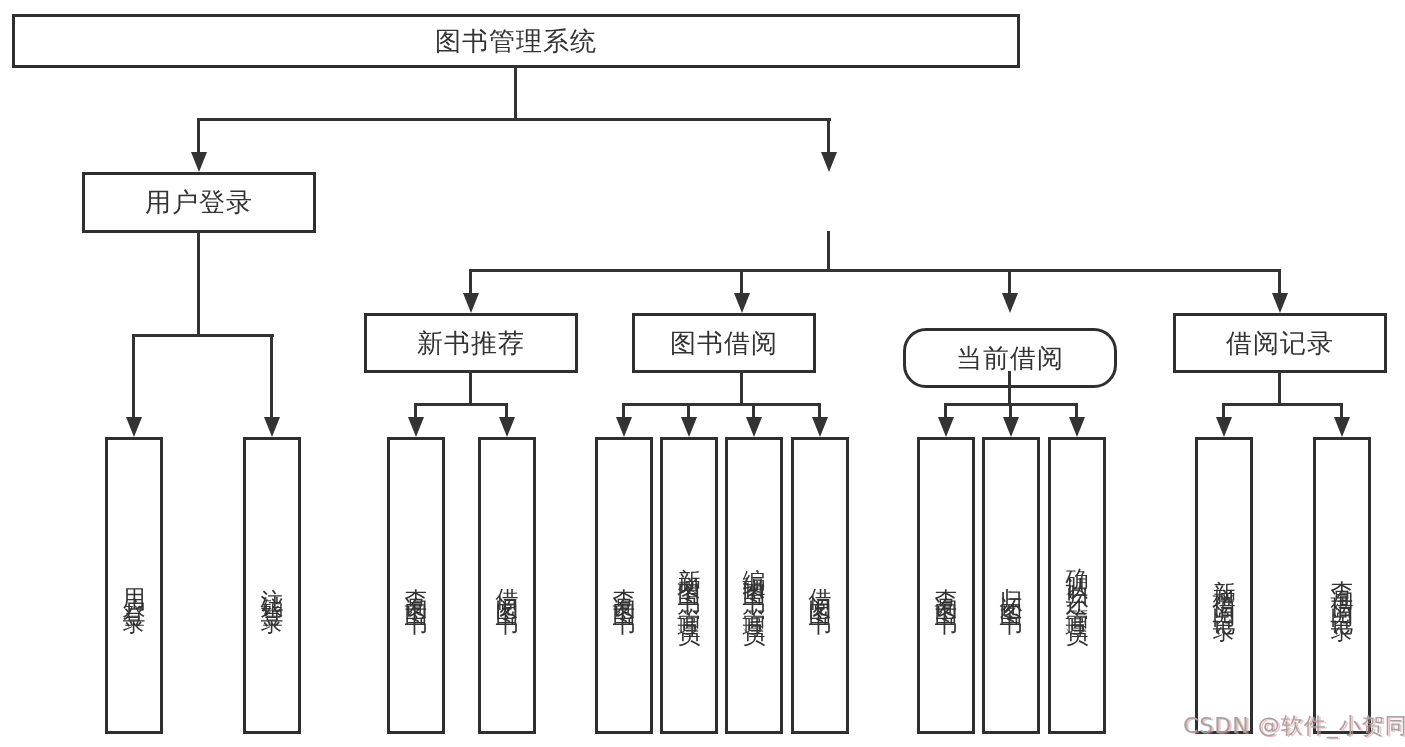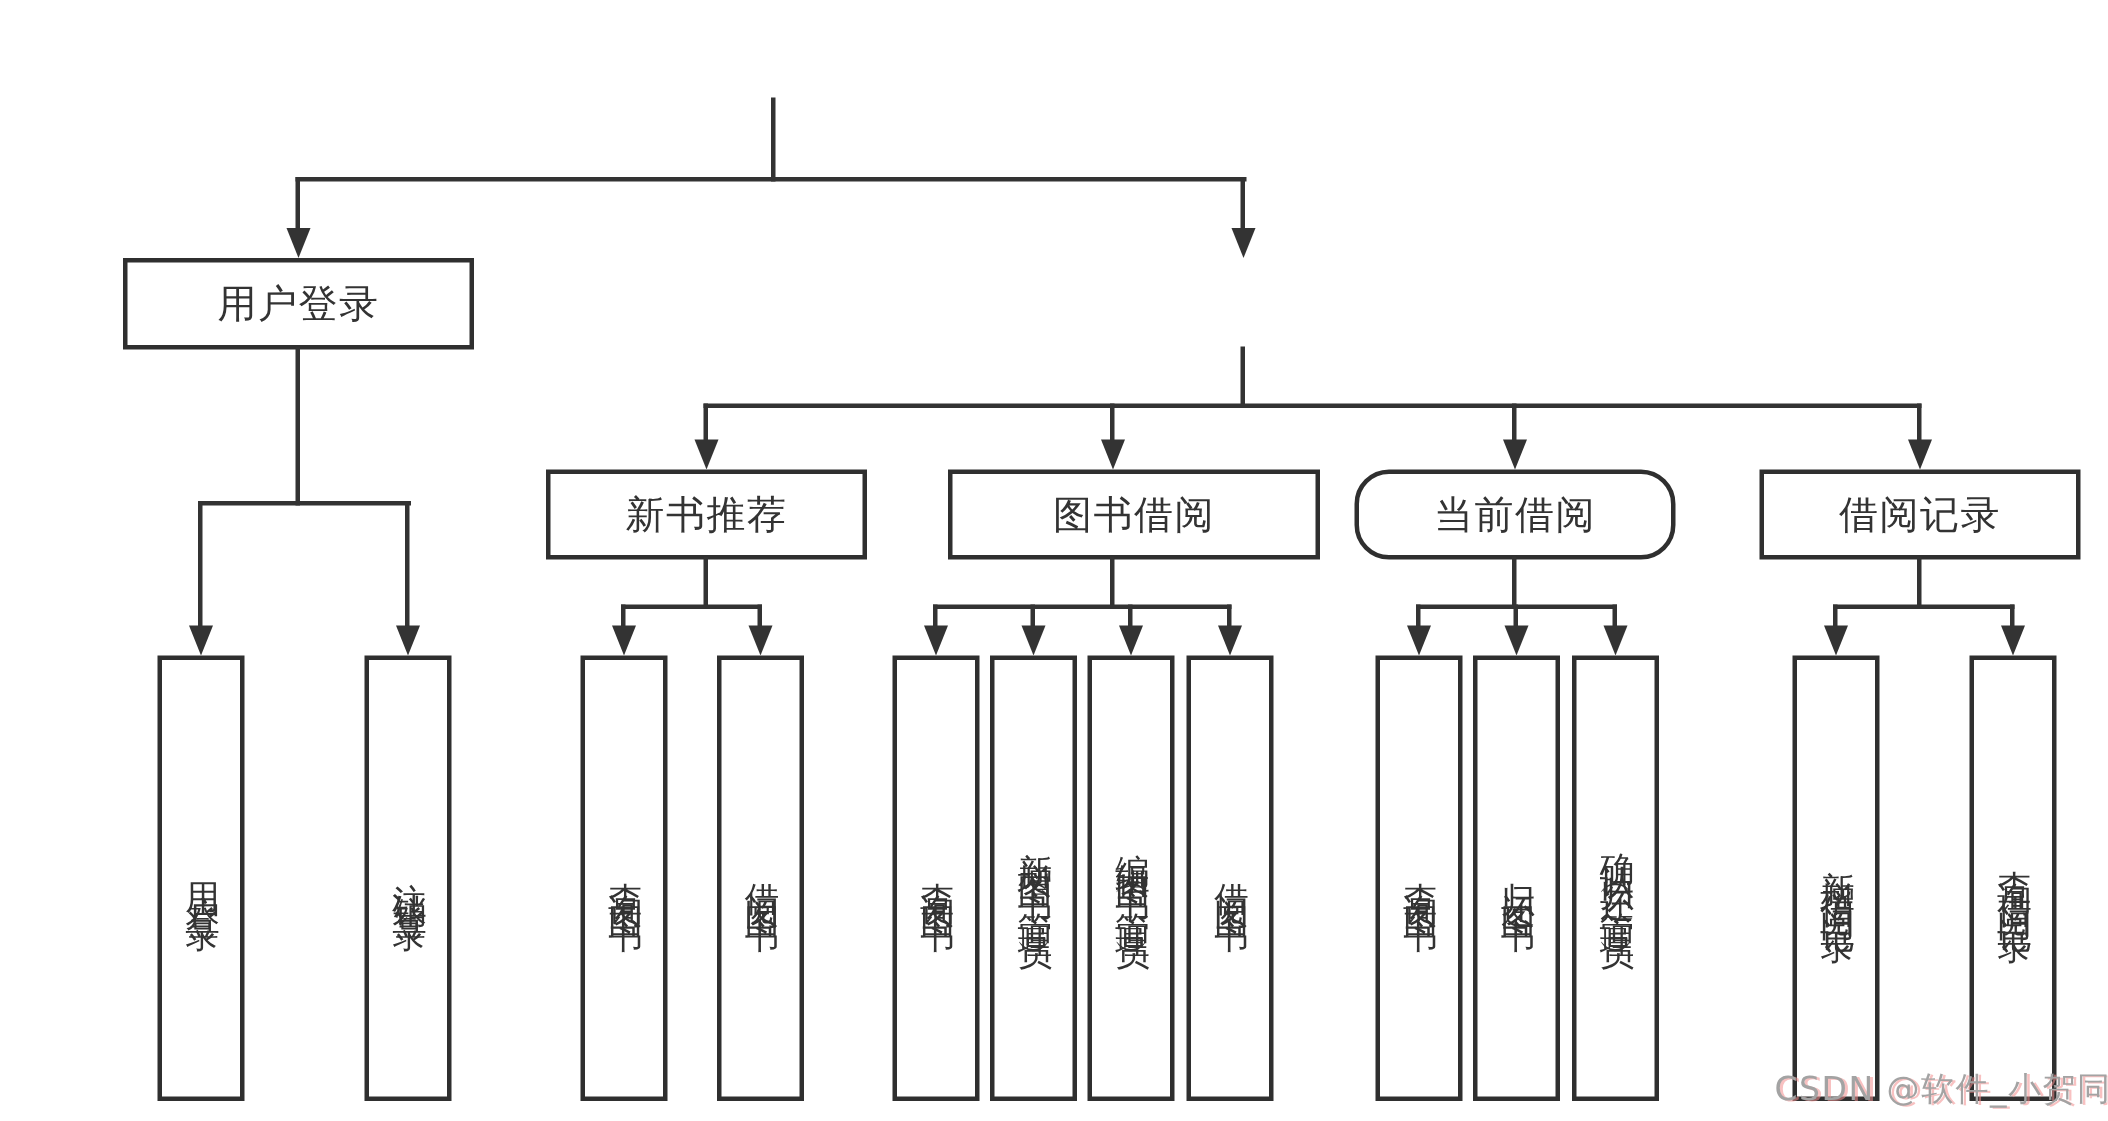--- a/index.html
+++ b/index.html
@@ -67,20 +67,23 @@
     text-shadow: 2px 1px 0 rgba(243, 142, 142, 0.55);
     z-index: 10;
     white-space: nowrap;
   }
 </style>
 </head>
 <body>
 
 <div id="stage">
 
+  <div class="node" style="left:12px; top:14px; width:1008px; height:54px;">
+    <span>图书管理系统</span>
+  </div>
 
   <div class="vline" style="left:514px; top:65px; height:56px;"></div>
   <div class="hline" style="left:197px; top:118px; width:634px;"></div>
   <div class="vline" style="left:197px; top:118px; height:38px;"></div>
   <div class="arrow" style="left:191px; top:152px;"></div>
   <div class="vline" style="left:827px; top:118px; height:38px;"></div>
   <div class="arrow" style="left:821px; top:152px;"></div>
 
   <div class="node" style="left:82px; top:172px; width:234px; height:61px;">
     <span>用户登录</span>
@@ -100,24 +103,24 @@
   <div class="vline" style="left:740px; top:269px; height:28px;"></div>
   <div class="arrow" style="left:734px; top:293px;"></div>
   <div class="vline" style="left:1008px; top:269px; height:28px;"></div>
   <div class="arrow" style="left:1002px; top:293px;"></div>
   <div class="vline" style="left:1278px; top:269px; height:28px;"></div>
   <div class="arrow" style="left:1272px; top:293px;"></div>
 
   <div class="node" style="left:364px; top:313px; width:214px; height:60px;">
     <span>新书推荐</span>
   </div>
-  <div class="node" style="left:632px; top:313px; width:248px; height:60px;">
+  <div class="node" style="left:632px; top:313px; width:184px; height:60px;">
     <span>图书借阅</span>
   </div>
-  <div class="node" style="left:903px; top:313px; width:214px; height:60px;border-radius:23px;">
+  <div class="node" style="left:903px; top:328px; width:214px; height:60px;border-radius:23px;">
     <span>当前借阅</span>
   </div>
   <div class="node" style="left:1173px; top:313px; width:214px; height:60px;">
     <span>借阅记录</span>
   </div>
 
   <div class="vline" style="left:469px; top:371px; height:35px;"></div>
   <div class="hline" style="left:414px; top:403px; width:94px;"></div>
   <div class="vline" style="left:414px; top:403px; height:20px;"></div>
   <div class="arrow" style="left:408px; top:417px;"></div>

